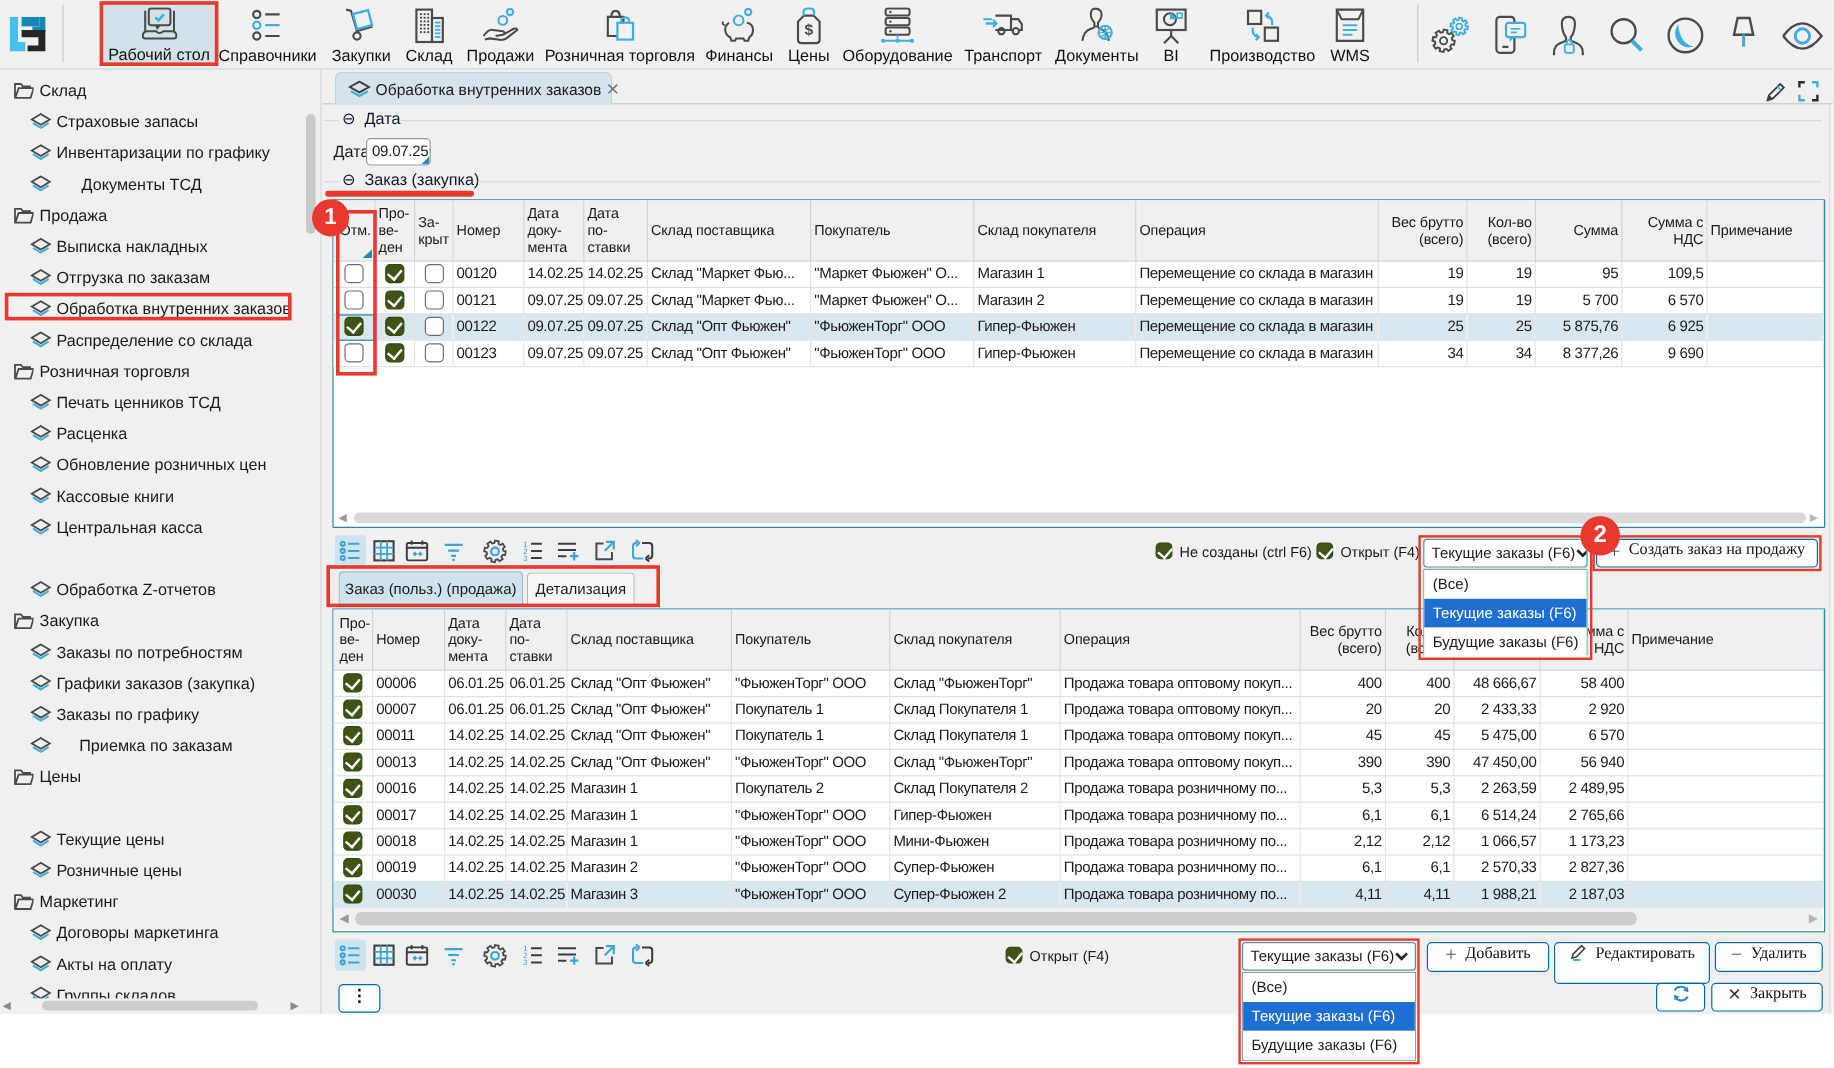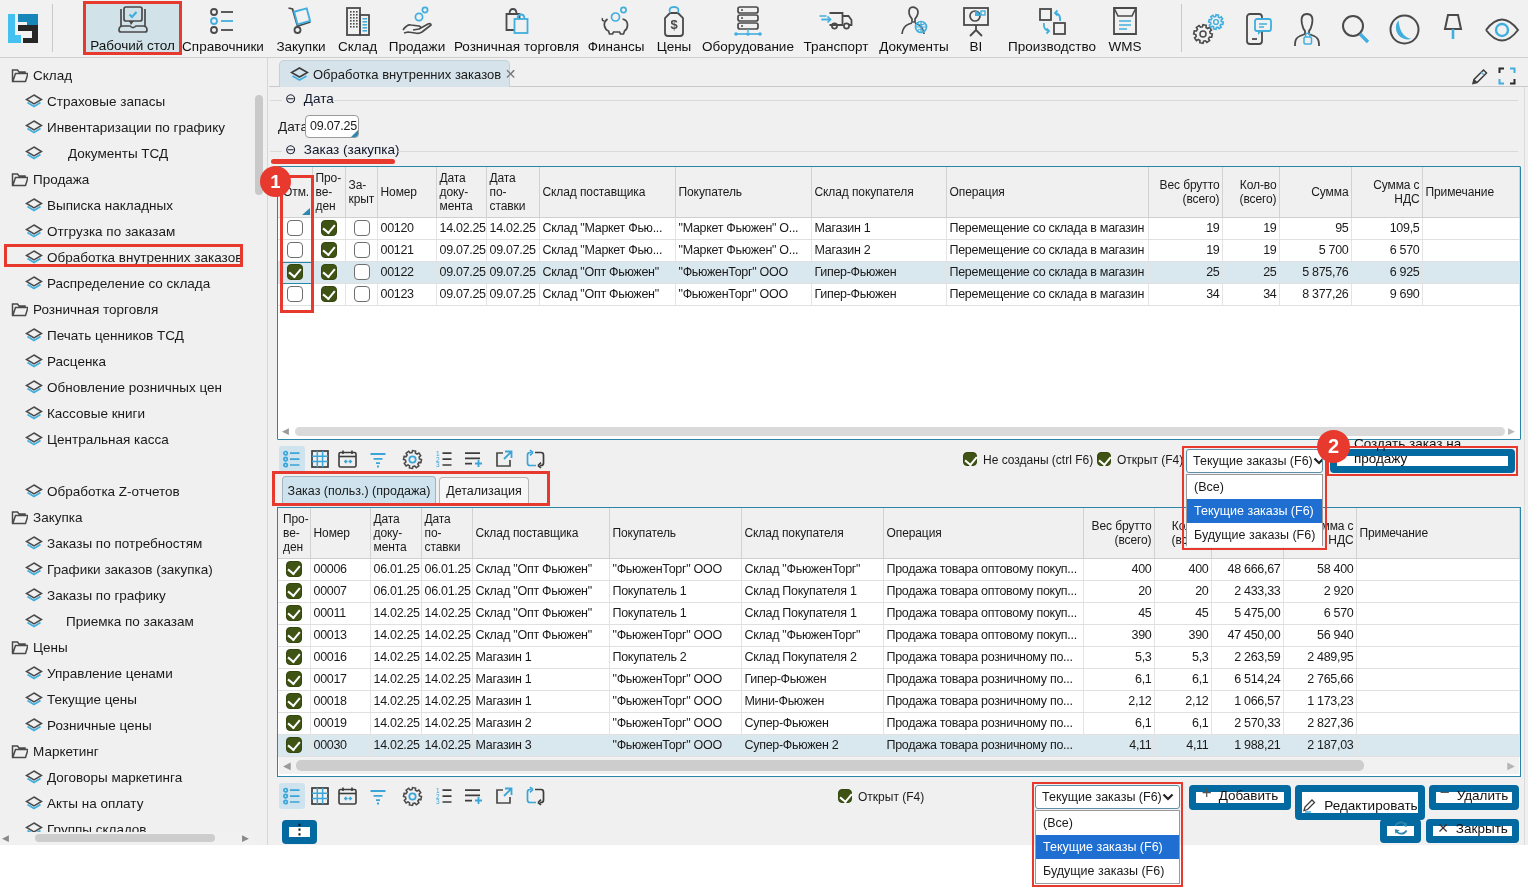--- a/index.html
+++ b/index.html
@@ -34,21 +34,21 @@
 .cbx.off{background:#fff;border:1.6px solid #6e6e6e;}
 .cbx.on{background:#3e5314;border:1px solid #34470f;position:relative;}
 .cbx.on:after{content:"";position:absolute;left:3.2px;top:1.4px;width:6px;height:9px;border:solid #fff;border-width:0 2.6px 2.6px 0;transform:rotate(40deg);}
 .ckc{text-align:center;}
 
 .hsb{position:absolute;background:#f1f1f1;}
 .hsb .thumb{position:absolute;background:#cdcdcd;border-radius:5px;}
 
 .ticon{position:absolute;width:26px;height:26px;display:flex;align-items:center;justify-content:center;}
 
-.btn{position:absolute;background:#fff;border:7px solid #0369a1;border-radius:4px;font-size:13.5px;display:flex;align-items:flex-end;justify-content:center;gap:7px;color:#111;}
+.btn{position:absolute;background:#fff;border:1px solid #0369a1;border-radius:4px;font-size:13.5px;display:flex;align-items:flex-start;justify-content:center;gap:7px;color:#111;font-family:Liberation Serif, serif;}
 
 .redbox{position:absolute;border:3px solid #e8392f;}
 .redcirc{position:absolute;background:#e8392f;border-radius:50%;color:#fff;font-weight:bold;display:flex;align-items:center;justify-content:center;}
 
 .sel{position:absolute;background:#fff;border:1px solid #5f8fa8;border-radius:3px;font-size:12.5px;display:flex;align-items:center;padding:0 6px;justify-content:space-between;white-space:nowrap;overflow:hidden;}
 .ddlist{position:absolute;background:#fff;border:1px solid #9a9a9a;z-index:5;}
 .ddlist .it{height:24px;line-height:24px;padding:0 7px;font-size:12.5px;background:#fff;white-space:nowrap;overflow:hidden;}
 .ddlist .it.hot{background:#1e6fd1;color:#fff;}
 </style></head>
 <body>
@@ -338,24 +338,20 @@
           <path d="M9 1 L16.5 5.5 L9 10 L1.5 5.5 Z" fill="none" stroke="#4a4a4a" stroke-width="1.5"></path>
           <path d="M2.5 8.5 L9 12.5 L15.5 8.5" fill="none" stroke="#41aede" stroke-width="1.8"></path>
         </svg>Заказы по графику</div>
   <div class="sbitem" style="top:551px;padding-left:66px"><svg style="left:25px" width="18" height="16" viewBox="0 0 18 16">
           <path d="M9 1 L16.5 5.5 L9 10 L1.5 5.5 Z" fill="none" stroke="#4a4a4a" stroke-width="1.5"></path>
           <path d="M2.5 8.5 L9 12.5 L15.5 8.5" fill="none" stroke="#41aede" stroke-width="1.8"></path>
         </svg>Приемка по заказам</div>
   <div class="sbitem" style="top:577px;padding-left:33px"><svg style="left:11px" width="17" height="15" viewBox="0 0 17 15">
           <path d="M1.5 13.5 L1.5 2 L6.5 2 L8 4 L14 4 L14 5.5 L4.5 5.5 L1.8 13.5 L14.5 13.5 L17 5.5 L4.8 5.5" fill="none" stroke="#4a4a4a" stroke-width="1.5"></path>
         </svg>Цены</div>
-  <div class="sbitem" style="top:603px;padding-left:47px"><svg style="left:25px" width="18" height="16" viewBox="0 0 18 16">
-          <path d="M9 1 L16.5 5.5 L9 10 L1.5 5.5 Z" fill="none" stroke="#4a4a4a" stroke-width="1.5"></path>
-          <path d="M2.5 8.5 L9 12.5 L15.5 8.5" fill="none" stroke="#41aede" stroke-width="1.8"></path>
-        </svg>Управление ценами</div>
   <div class="sbitem" style="top:629px;padding-left:47px"><svg style="left:25px" width="18" height="16" viewBox="0 0 18 16">
           <path d="M9 1 L16.5 5.5 L9 10 L1.5 5.5 Z" fill="none" stroke="#4a4a4a" stroke-width="1.5"></path>
           <path d="M2.5 8.5 L9 12.5 L15.5 8.5" fill="none" stroke="#41aede" stroke-width="1.8"></path>
         </svg>Текущие цены</div>
   <div class="sbitem" style="top:655px;padding-left:47px"><svg style="left:25px" width="18" height="16" viewBox="0 0 18 16">
           <path d="M9 1 L16.5 5.5 L9 10 L1.5 5.5 Z" fill="none" stroke="#4a4a4a" stroke-width="1.5"></path>
           <path d="M2.5 8.5 L9 12.5 L15.5 8.5" fill="none" stroke="#41aede" stroke-width="1.8"></path>
         </svg>Розничные цены</div>
   <div class="sbitem" style="top:681px;padding-left:33px"><svg style="left:11px" width="17" height="15" viewBox="0 0 17 15">
           <path d="M1.5 13.5 L1.5 2 L6.5 2 L8 4 L14 4 L14 5.5 L4.5 5.5 L1.8 13.5 L14.5 13.5 L17 5.5 L4.8 5.5" fill="none" stroke="#4a4a4a" stroke-width="1.5"></path>

